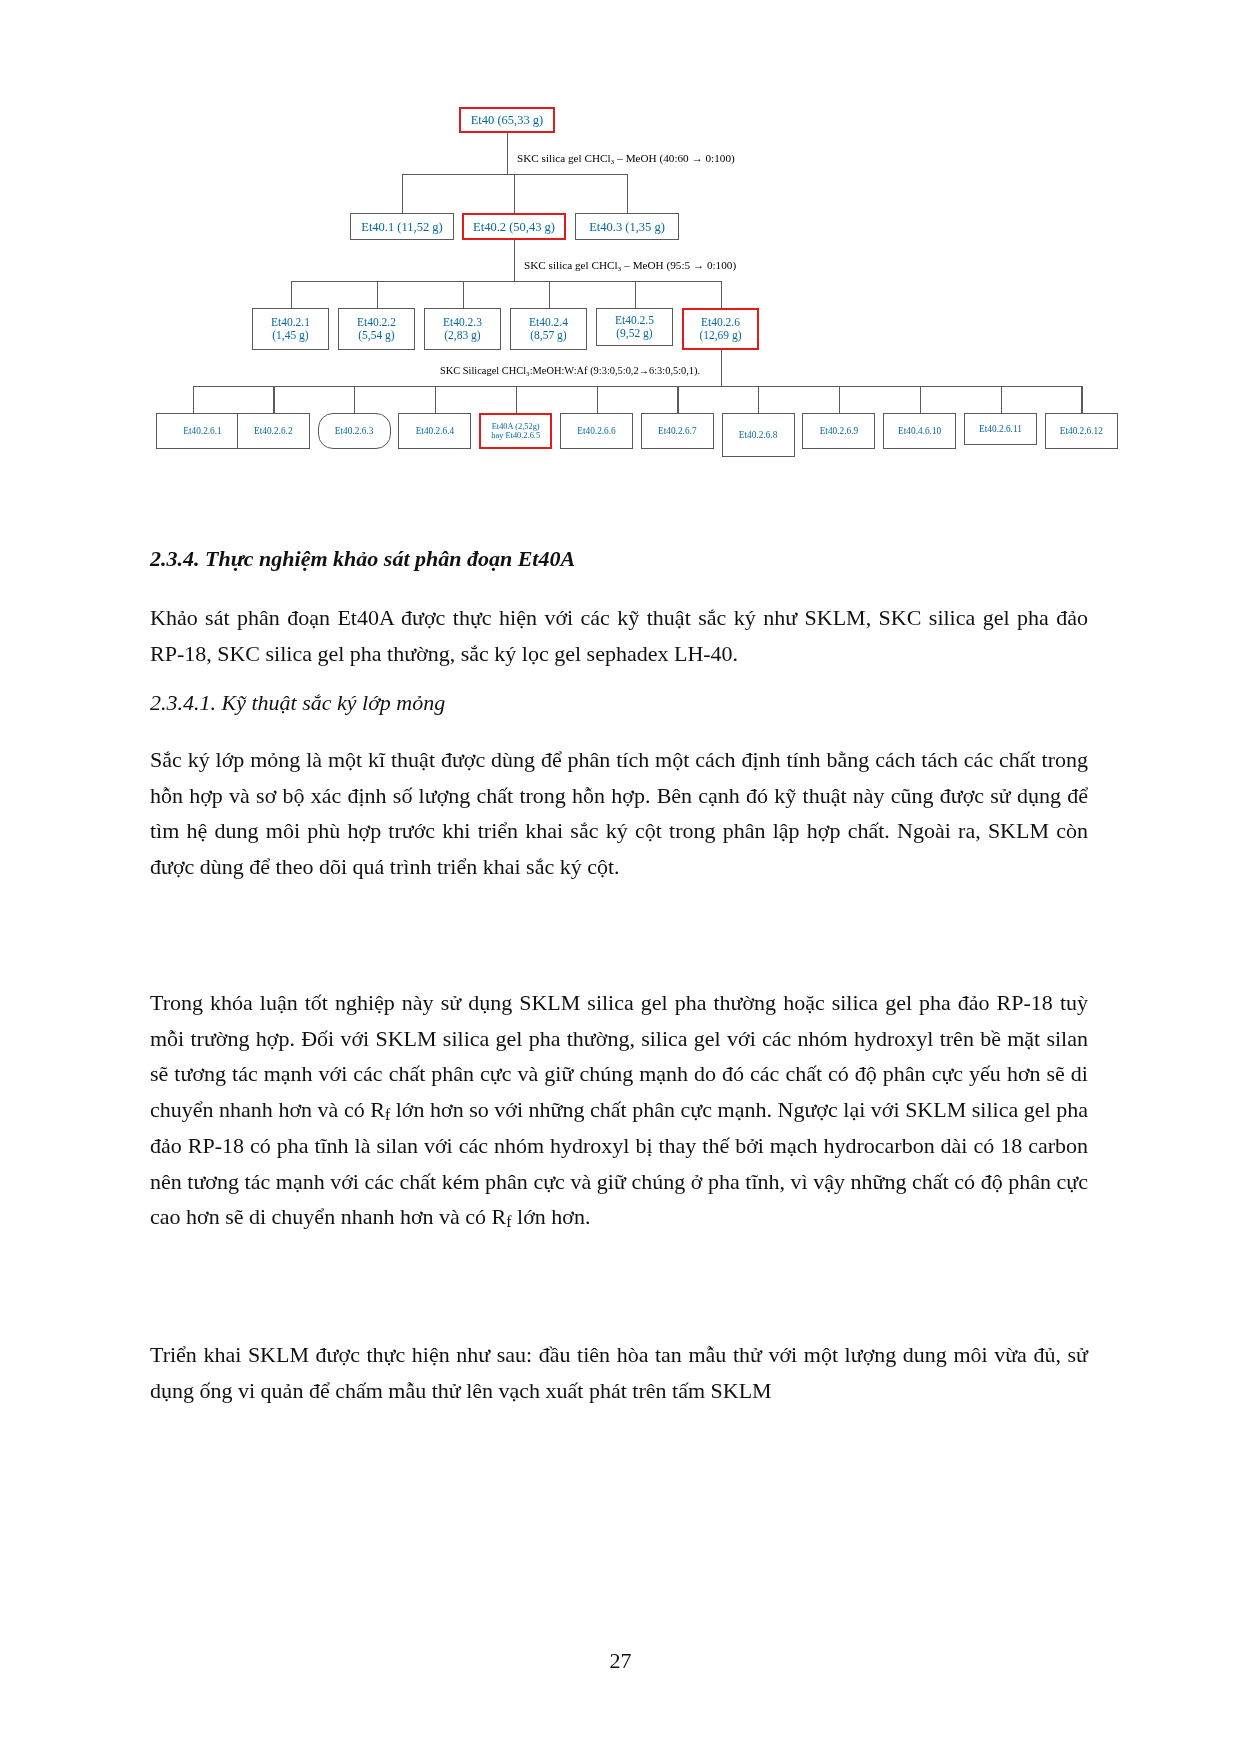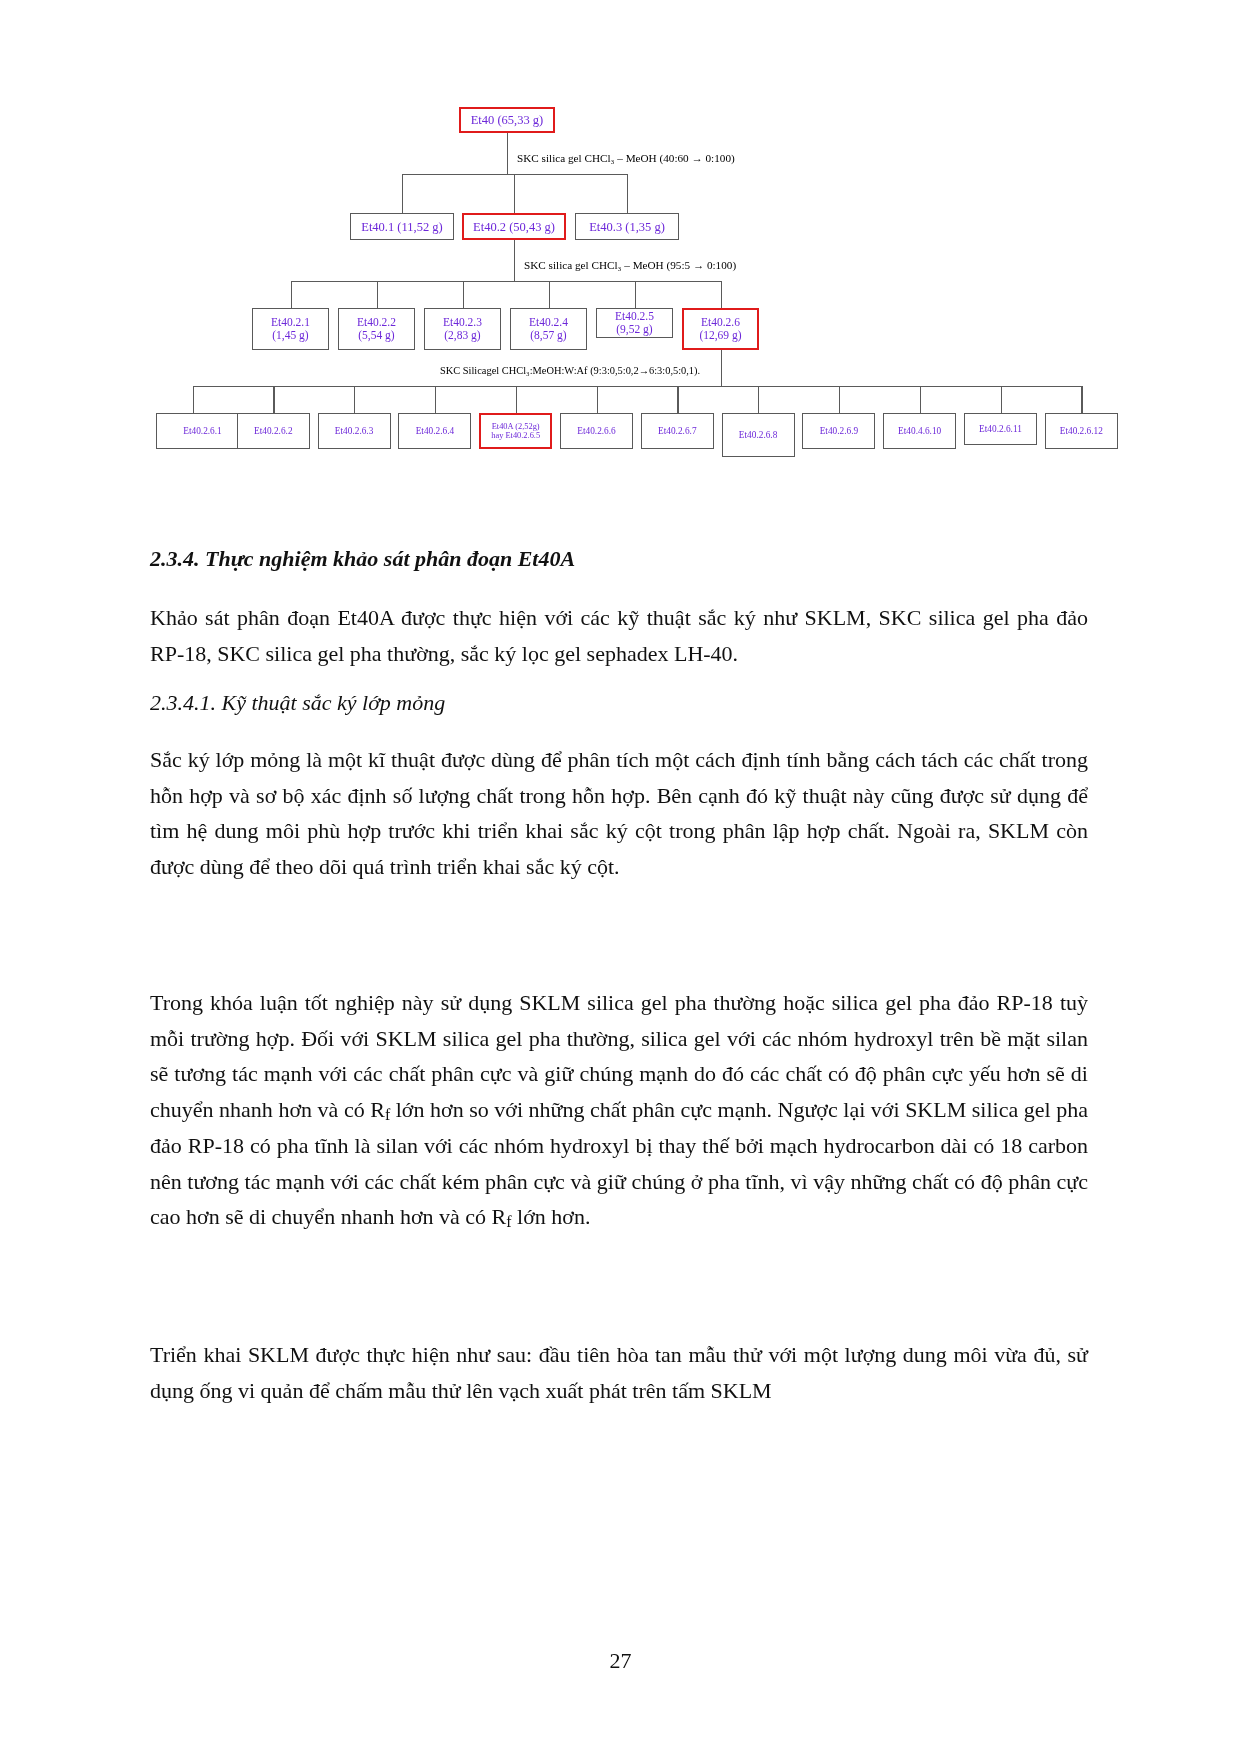--- a/index.html
+++ b/index.html
@@ -43,21 +43,21 @@
     position: absolute;
     box-sizing: border-box;
     border: 1.4px solid #595959;
     background: #ffffff;
     display: flex;
     flex-direction: column;
     align-items: center;
     justify-content: center;
     text-align: center;
     font-family: "Liberation Serif", "DejaVu Serif", serif;
-    color: #6d28d9;
+    color: #0369a1;
     line-height: 1.12;
     z-index: 3;
   }
   .node.red {
     border: 2.6px solid #e01b1b;
   }
   .node .l1 { display: block; white-space: nowrap; }
   .node .l2 { display: block; white-space: nowrap; }
 
   .lvl0 { font-size: 12.5px; }
@@ -175,21 +175,21 @@
           <span class="l2">(5,54 g)</span>
         </div>
         <div class="node lvl2" style="left: 274px; top: 213px; width: 77px; height: 42px;">
           <span class="l1">Et40.2.3</span>
           <span class="l2">(2,83 g)</span>
         </div>
         <div class="node lvl2" style="left: 360px; top: 213px; width: 77px; height: 42px;">
           <span class="l1">Et40.2.4</span>
           <span class="l2">(8,57 g)</span>
         </div>
-        <div class="node lvl2" style="left: 446px; top: 213px; width: 77px; height: 30px;">
+        <div class="node lvl2" style="left: 446px; top: 213px; width: 77px; height: 38px;">
           <span class="l1">Et40.2.5</span>
           <span class="l2">(9,52 g)</span>
         </div>
         <div class="node lvl2 red" style="left: 532px; top: 213px; width: 77px; height: 42px;">
           <span class="l1">Et40.2.6</span>
           <span class="l2">(12,69 g)</span>
         </div>
         <div class="conn v" style="left: 570.5px; top: 255px; height: 36px;"></div>
         <div class="conn h" style="left: 42.5px; top: 291px; width: 888.8px;"></div>
         <div class="conn v" style="left: 42.5px; top: 291px; height: 27px;"></div>
@@ -204,21 +204,21 @@
         <div class="conn v" style="left: 769.7px; top: 291px; height: 27px;"></div>
         <div class="conn v" style="left: 850.5px; top: 291px; height: 27px;"></div>
         <div class="conn v" style="left: 931.3px; top: 291px; height: 27px;"></div>
         <div class="edge-label small" style="left: 290px; top: 270px;">SKC Silicagel CHCl₃:MeOH:W:Af (9:3:0,5:0,2→6:3:0,5:0,1).</div>
         <div class="node lvl3" style="left: 6px; top: 318px; width: 93px; height: 36px;">
           <span class="l1">Et40.2.6.1</span>
         </div>
         <div class="node lvl3" style="left: 86.8px; top: 318px; width: 73px; height: 36px;">
           <span class="l1">Et40.2.6.2</span>
         </div>
-        <div class="node lvl3" style="left: 167.6px; top: 318px; width: 73px; height: 36px;">
+        <div class="node lvl3" style="left: 167.6px; top: 318px; width: 73px; height: 36px; border-radius: 15px;">
           <span class="l1">Et40.2.6.3</span>
         </div>
         <div class="node lvl3" style="left: 248.4px; top: 318px; width: 73px; height: 36px;">
           <span class="l1">Et40.2.6.4</span>
         </div>
         <div class="node lvl3 tiny red" style="left: 329.2px; top: 318px; width: 73px; height: 36px;">
           <span class="l1">Et40A (2,52g)</span>
           <span class="l2">hay Et40.2.6.5</span>
         </div>
         <div class="node lvl3" style="left: 410px; top: 318px; width: 73px; height: 36px;">

